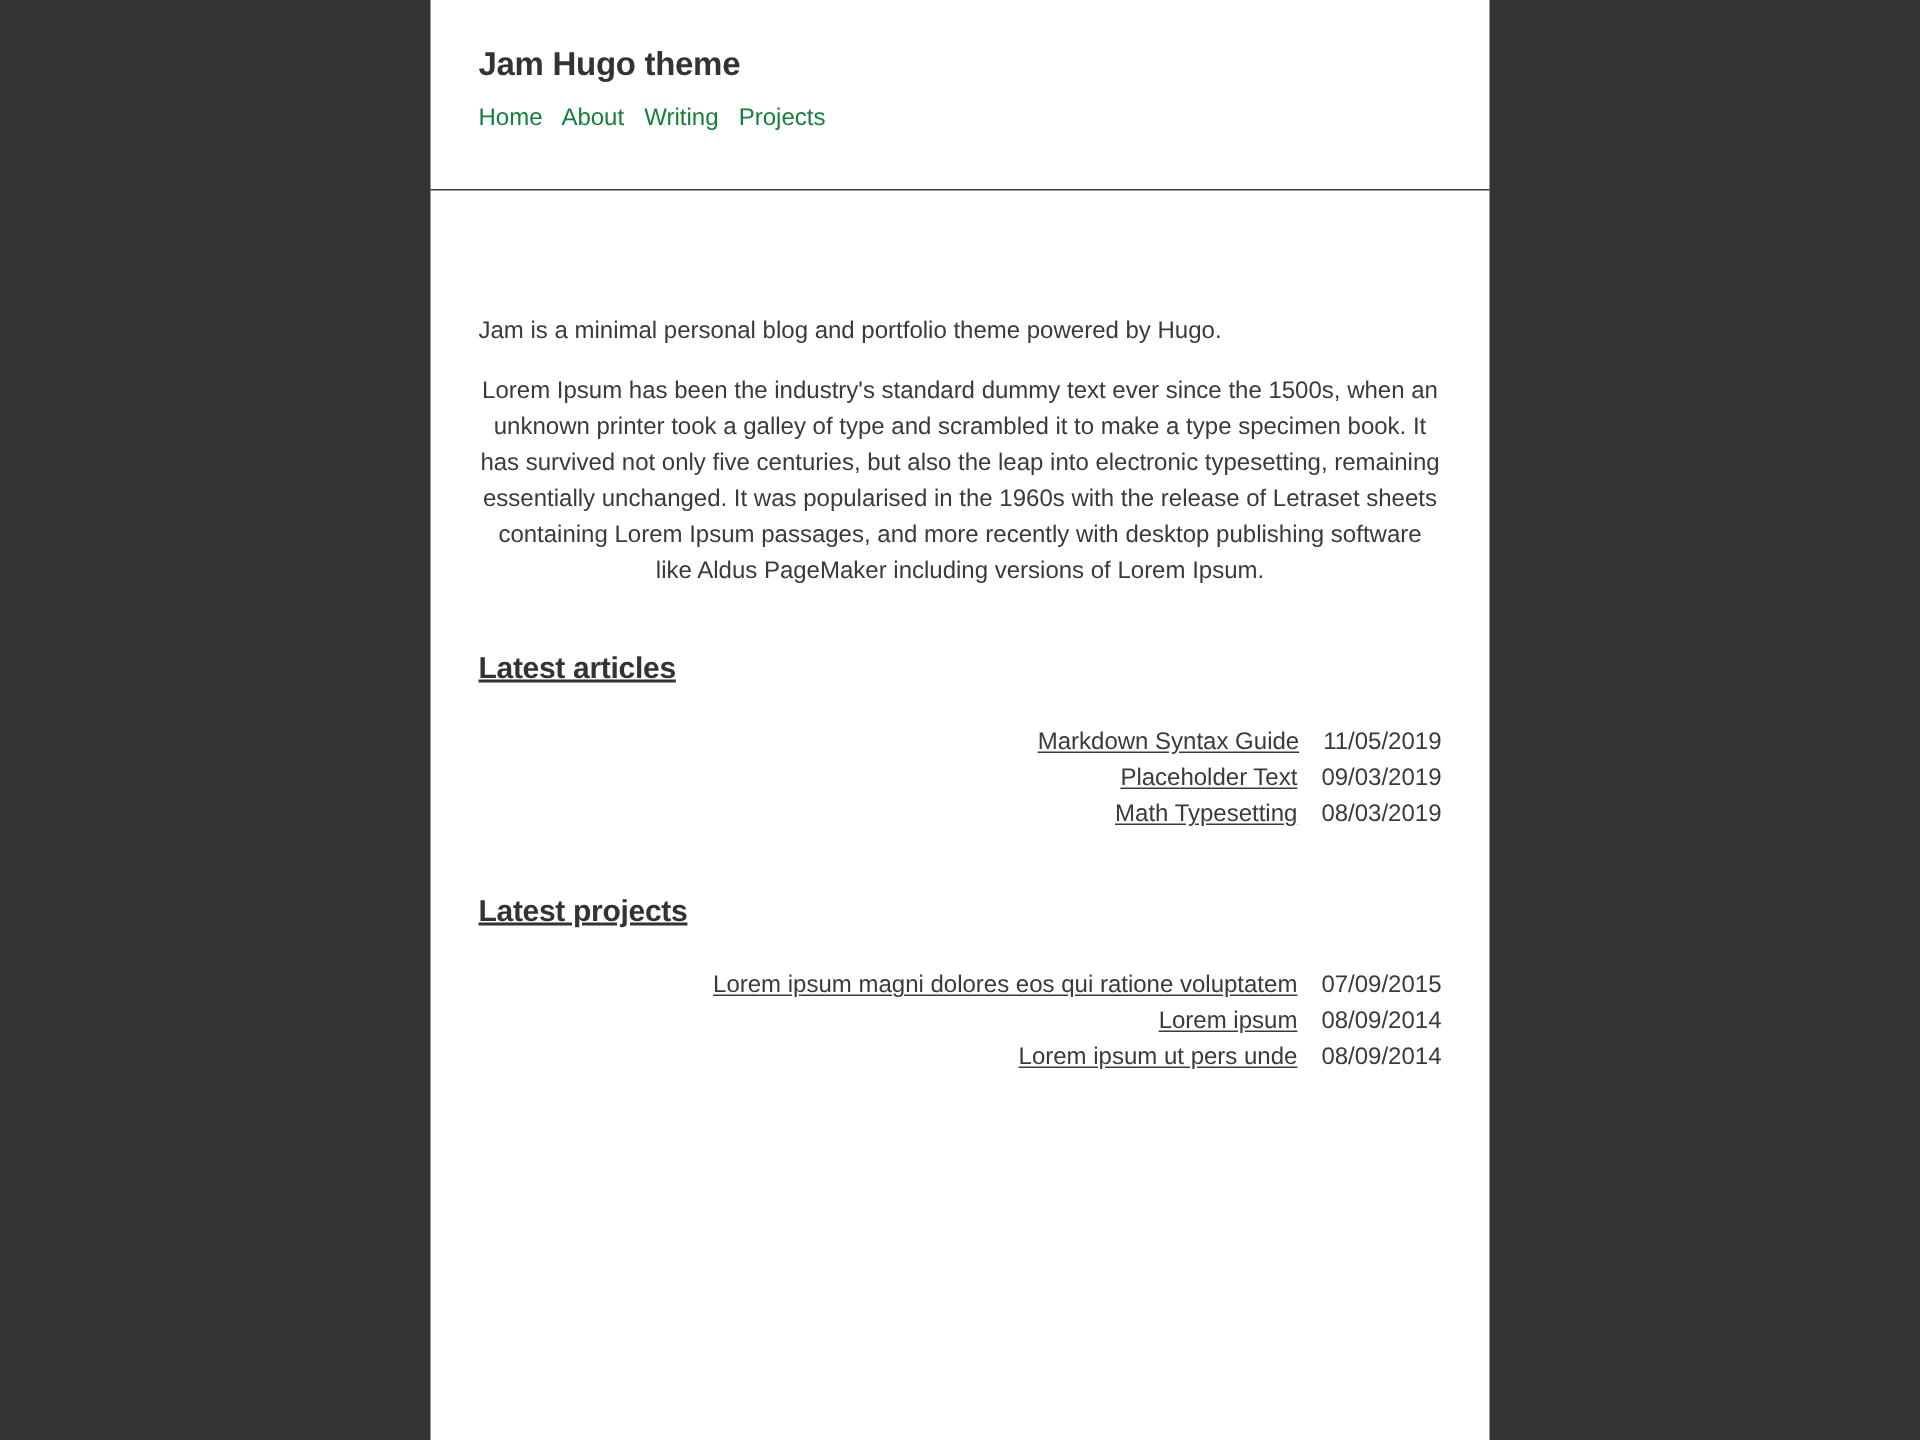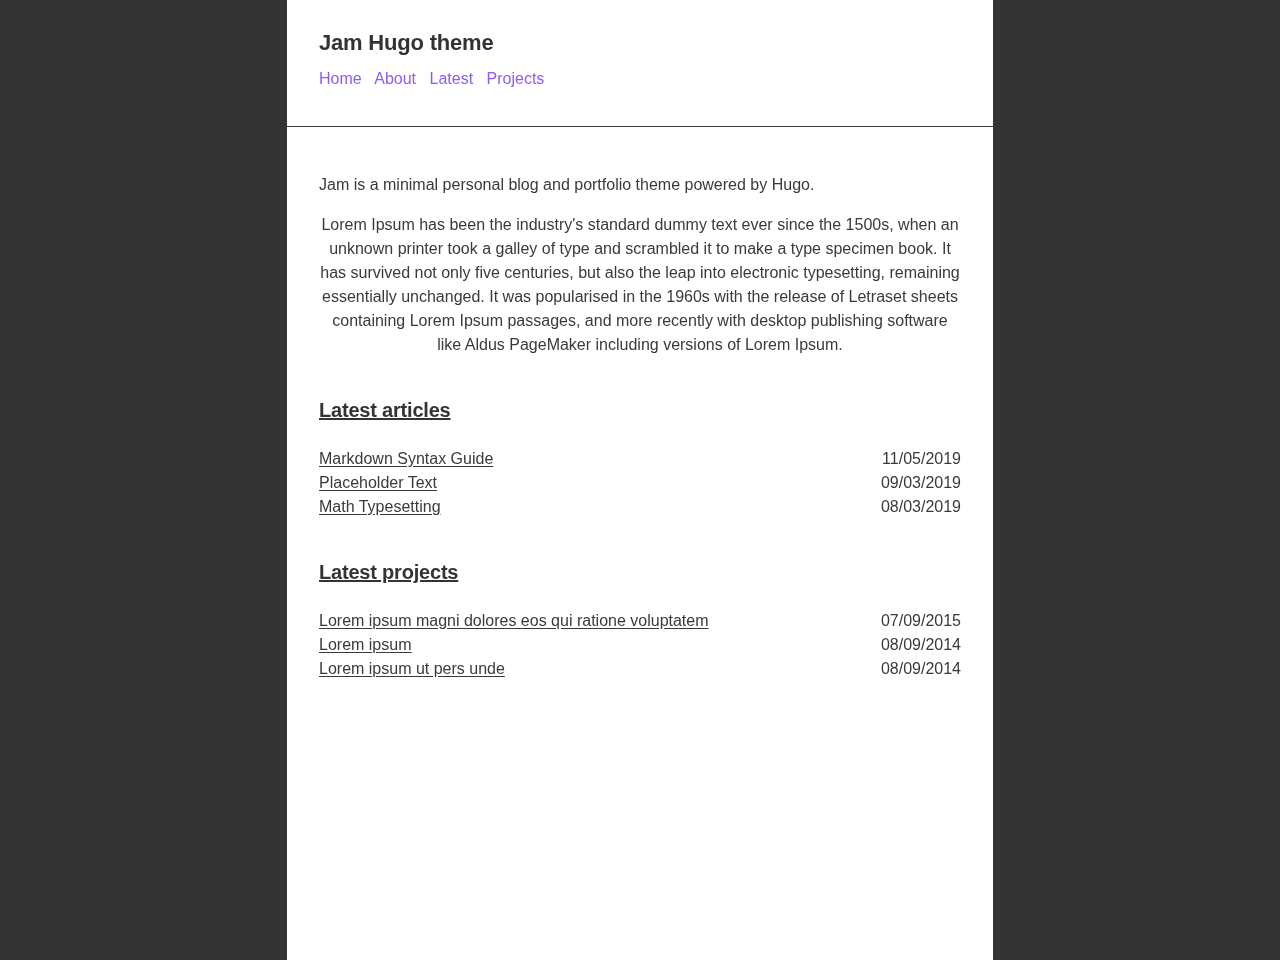--- a/index.html
+++ b/index.html
@@ -13,41 +13,42 @@
     -webkit-font-smoothing: antialiased;
   }
   .page {
     width: 706px;
     min-height: 960px;
     margin: 0 auto;
     background: #ffffff;
     box-sizing: border-box;
     display: flex;
     flex-direction: column;
+    gap: 36px;
   }
   header.site-header {
     padding: 30px 32px 0 32px;
     border-bottom: 1px solid #3a3a3a;
   }
   h1.site-title {
     margin: 0;
     font-size: 22px;
     line-height: 26px;
     font-weight: 700;
     color: #333333;
     letter-spacing: -0.2px;
   }
   nav.main-nav {
     margin-top: 12px;
     padding-bottom: 36px;
     font-size: 16px;
     line-height: 22px;
   }
   nav.main-nav a {
-    color: #8b5cf6;
+    color: #15803d;
     text-decoration: none;
     margin-right: 9px;
   }
   nav.main-nav a:last-child { margin-right: 0; }
   main.content {
     padding: 46px 32px 32px 32px;
     color: #3a3a3a;
     font-size: 16px;
     line-height: 24px;
   }
@@ -64,21 +65,21 @@
     letter-spacing: -0.2px;
     text-decoration: underline;
   }
   ul.post-list {
     list-style: none;
     margin: 0;
     padding: 0;
   }
   ul.post-list li {
     display: flex;
-    justify-content: space-between;
+    justify-content: flex-end;
     align-items: baseline;
     line-height: 24px;
   }
   ul.post-list a {
     color: #3a3a3a;
     text-decoration: underline;
     text-underline-offset: 2px;
   }
   .post-date {
     color: #3a3a3a;
@@ -89,21 +90,21 @@
 </head>
 <body>
 
 <div class="page">
 
   <header class="site-header">
     <h1 class="site-title">Jam Hugo theme</h1>
     <nav class="main-nav">
       <a href="#">Home</a>
       <a href="#">About</a>
-      <a href="#">Latest</a>
+      <a href="#">Writing</a>
       <a href="#">Projects</a>
     </nav>
   </header>
 
   <main class="content">
 
     <p>Jam is a minimal personal blog and portfolio theme powered by Hugo.</p>
     <p>Lorem Ipsum has been the industry's standard dummy text ever since the 1500s, when an unknown printer took a galley of type and scrambled it to make a type specimen book. It has survived not only five centuries, but also the leap into electronic typesetting, remaining essentially unchanged. It was popularised in the 1960s with the release of Letraset sheets containing Lorem Ipsum passages, and more recently with desktop publishing software like Aldus PageMaker including versions of Lorem Ipsum.</p>
 
     <section>

